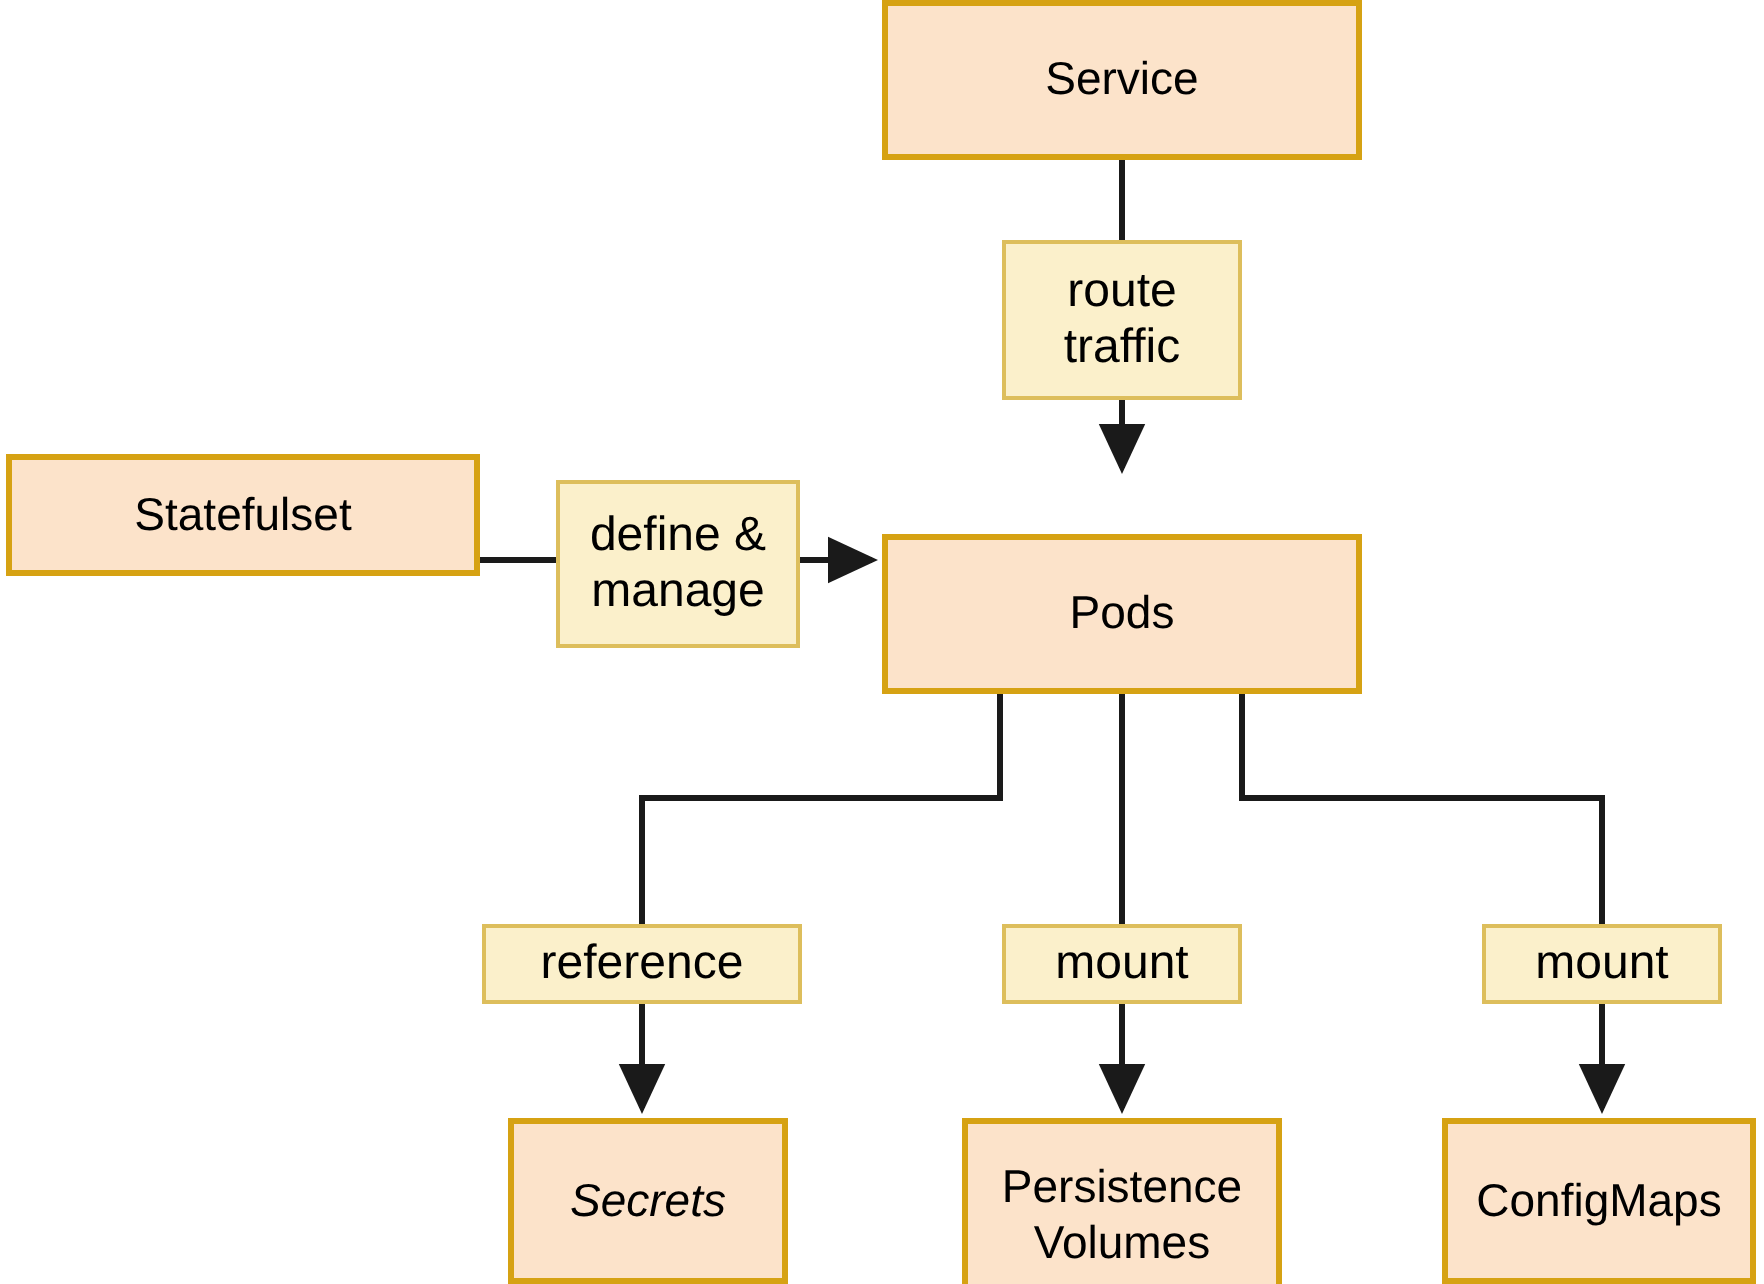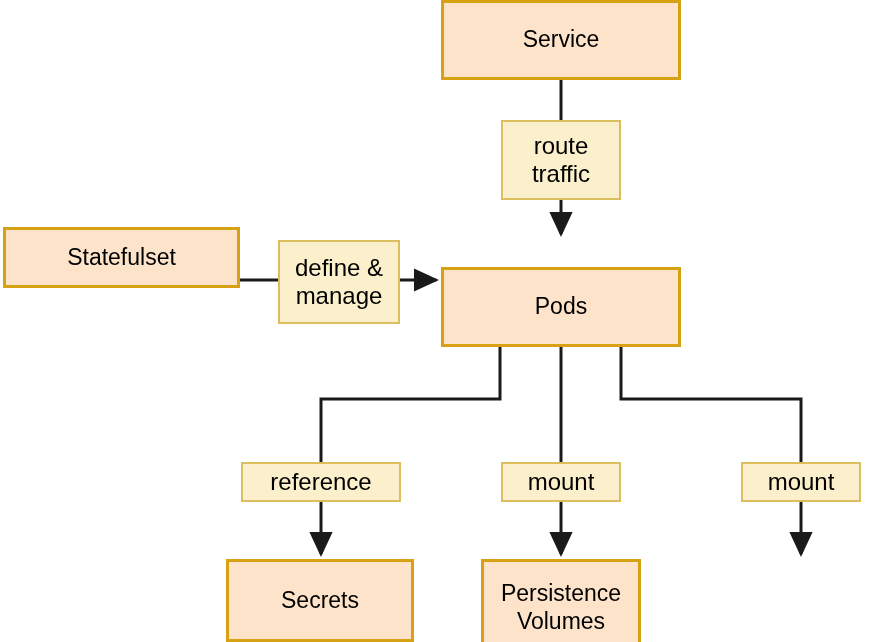--- a/index.html
+++ b/index.html
@@ -91,19 +91,20 @@
 manage</div>
 
   <div class="node entity" style="left:441px; top:239px; width:240px; height:80px;margin-top:28px;">Pods</div>
 
   <div class="node label" style="left:241px; top:462px; width:160px; height:40px;text-align:right;">reference</div>
 
   <div class="node label" style="left:501px; top:462px; width:120px; height:40px;">mount</div>
 
   <div class="node label" style="left:741px; top:462px; width:120px; height:40px;">mount</div>
 
-  <div class="node entity" style="left:226px; top:559px; width:188px; height:83px;">Secrets</div>
+  <div class="node entity" style="left:254px; top:559px; width:140px; height:83px;font-style:italic;">Secrets</div>
 
   <div class="node entity" style="left:481px; top:559px; width:160px; height:97px;">Persistence
 Volumes</div>
 
+  <div class="node entity" style="left:721px; top:559px; width:157px; height:83px;">ConfigMaps</div>
 
 </div>
 
 </body></html>

